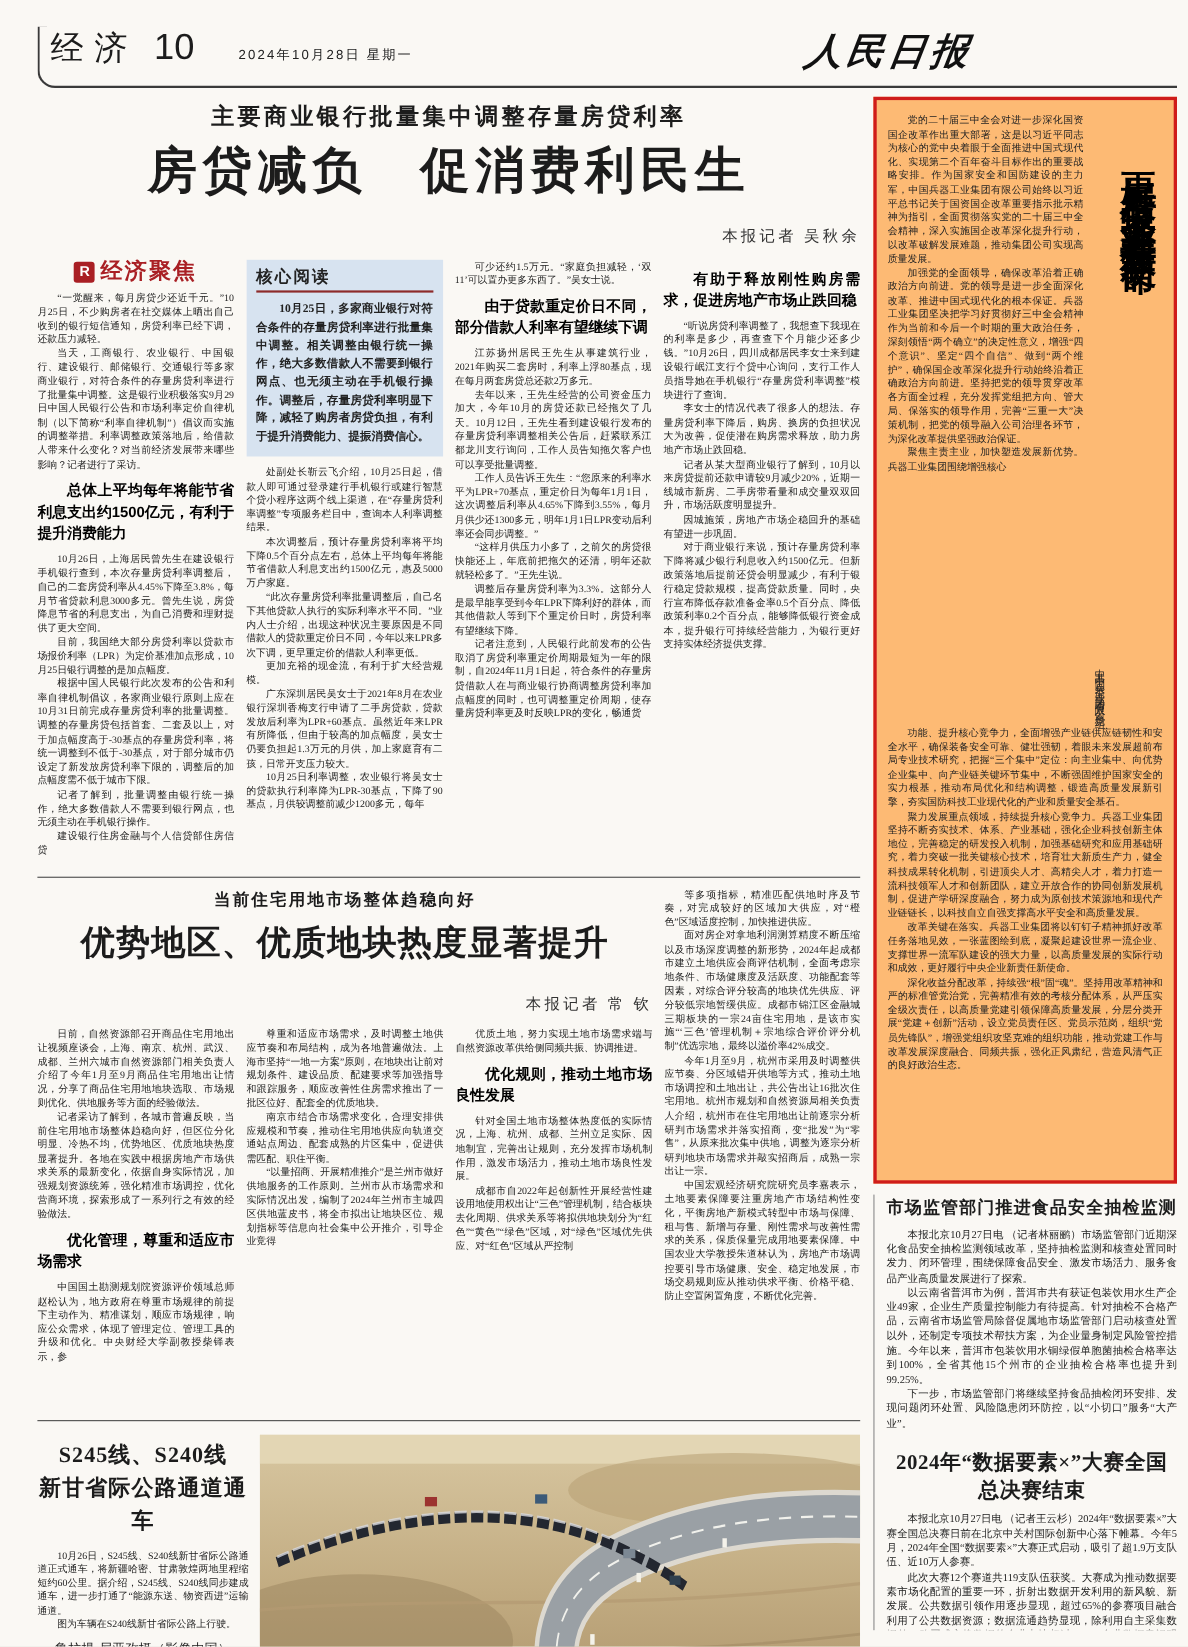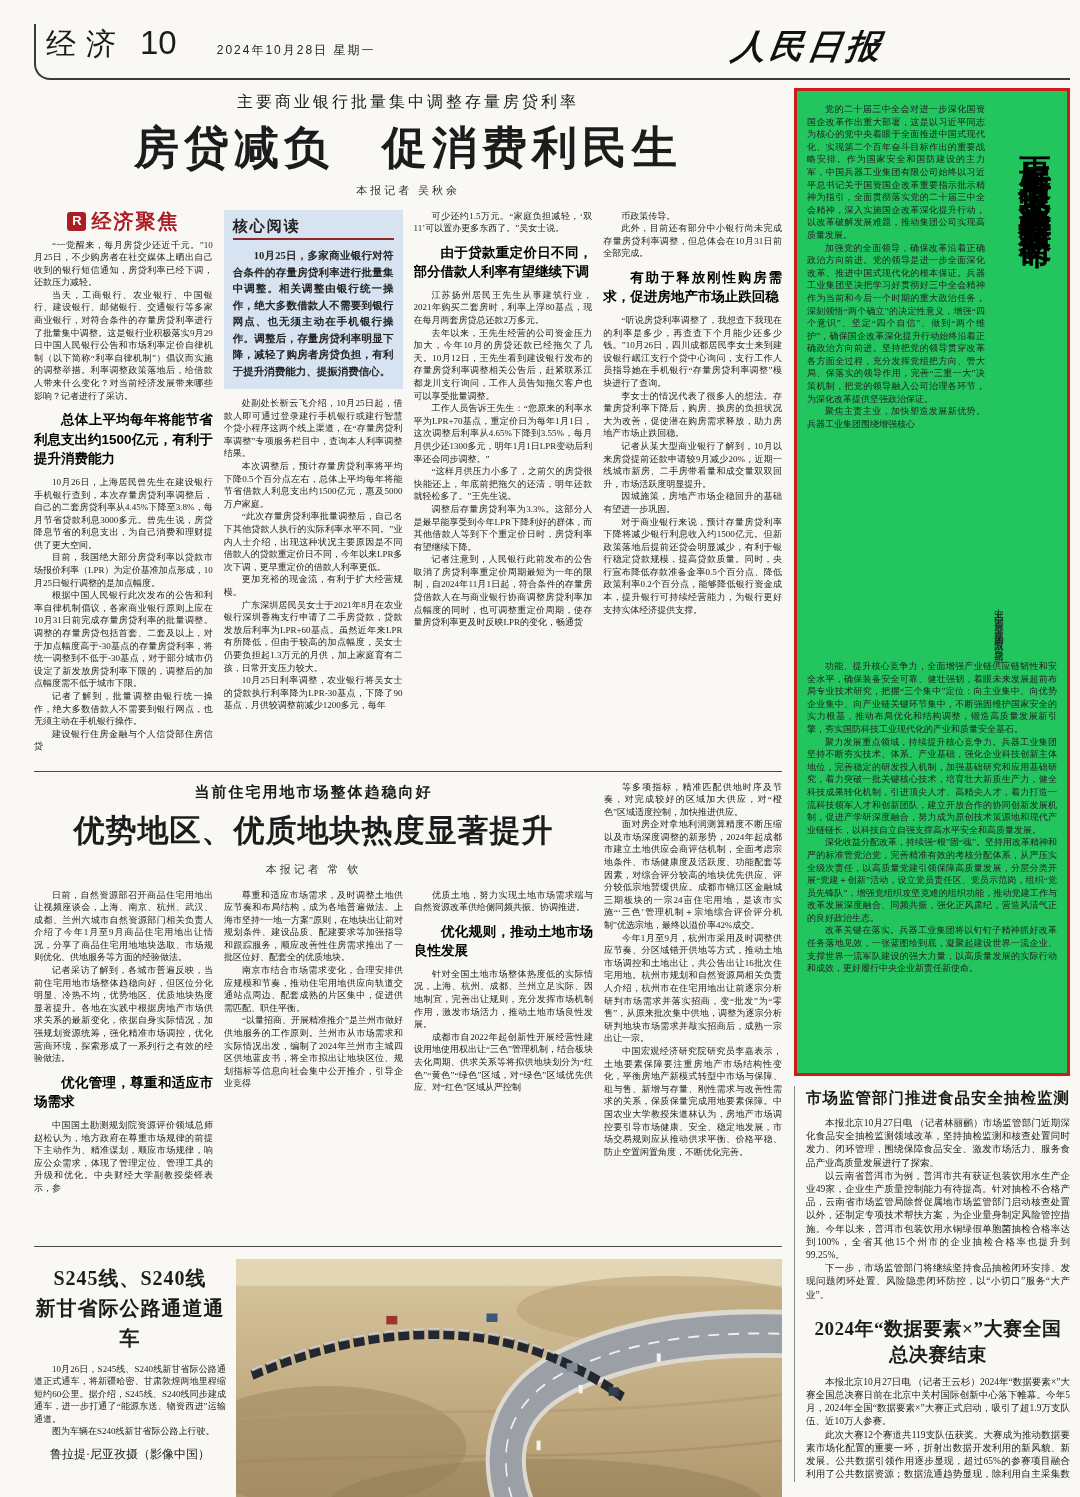--- a/index.html
+++ b/index.html
@@ -42,24 +42,24 @@
     font-size: 9px; line-height: 12.6px; text-align: justify; color:#222;
   }
   .col p, .rb-narrow p, .rb-full p, .news-body p, .road-body p { text-indent: 2em; margin: 0; }
   .colsub {
     font-family: "Liberation Sans","DejaVu Sans",sans-serif;
     font-weight: bold; font-size: 13.5px; line-height: 1.45;
     text-indent: 2em; margin: 8px 0 7px 0; color:#000; text-align: justify;
   }
   .rule { border-top: 1.5px solid #4a4a4a; margin: 9px 0; }
   
-  .kicker { text-align: center; font-family:"Liberation Sans",sans-serif; font-weight: normal; font-size: 16px; letter-spacing: 3px; margin: 4px 0 10px; }
+  .kicker { text-align: center; font-family:"Liberation Sans",sans-serif; font-weight: bold; font-size: 21px; letter-spacing: 3px; margin: 4px 0 10px; }
   h1.mainhead { text-align: center; font-family:"Liberation Sans","DejaVu Sans",sans-serif; font-weight: 900; font-size: 45px; letter-spacing: 5px; line-height: 1.1; }
   .hl-gap { display: inline-block; width: 48px; }
-  .byline { text-align: center; font-size: 11px; letter-spacing: 3px; margin: 10px 0 12px; color:#333; }
+  .byline { text-align: right; font-size: 14px; letter-spacing: 3px; margin: 26px 0 12px; color:#333; }
   .cols { display: flex; gap: 11px; }
   .cols-top .col { flex: 1; height: 552px; overflow: hidden; }
   .badge { display:flex; align-items:center; justify-content:center; gap:5px; margin: 2px 0 8px; }
   .badge-label { color:#a91f24; font-family:"Liberation Sans",sans-serif; font-weight:900; font-size:20px; letter-spacing:2px; }
   .badge-logo { width:19px; height:19px; background:#a91f24; color:#fff; font-family:"Liberation Sans",sans-serif; font-weight:bold; font-size:13px; display:flex; align-items:center; justify-content:center; border-radius:3px; flex:none; }
   .corebox { background: #d7e3f0; padding: 10px 9px 9px; margin-bottom: 8px; }
   .corebox-title { font-family:"Liberation Sans",sans-serif; font-weight:bold; font-size: 15px; letter-spacing:2px; padding-bottom: 6px; border-bottom: 2px solid #8d2a2a; margin-bottom: 8px; }
   .corebox-body { font-size: 10.5px; line-height: 16.5px; font-weight: 600; }
   .corebox-body p { text-indent: 2em; margin: 0; }
   
@@ -71,21 +71,21 @@
   .mid-right { width: 178px; flex: none; height: 452px; overflow: hidden; }
   
   .bottom-left { display: flex; gap: 10px; height: 276px; margin-top: 12px; }
   .road-article { width: 192px; flex: none; }
   h3.roadhead { text-align:center; font-weight:bold; font-size: 20px; line-height: 1.5; letter-spacing: 1px; margin: 4px 0 10px; }
   h3.roadhead span { display: block; }
   .photo-credit { text-align: center; font-size: 12px; margin-top: 8px; }
   .photo { flex: 1; overflow: hidden; }
   .photo svg { display: block; width: 100%; height: 100%; }
   
-  .red-box { border: 3px solid #cf1c1a; padding: 12px 10px 10px; height: 988px; overflow: hidden; background:#22c55e; }
+  .red-box { border: 3px solid #cf1c1a; padding: 12px 10px 10px; height: 988px; overflow: hidden; background:#fdba74; }
   .rb-top { display: flex; gap: 7px; height: 548px; }
   .rb-narrow { flex: 1; overflow: hidden; }
   .rb-author {
     writing-mode: vertical-rl; text-orientation: upright;
     font-size: 9.5px; letter-spacing: 3px; color:#222;
     align-self: flex-end; flex: none; padding-bottom: 2px;
   }
   .rb-headline {
     writing-mode: vertical-rl; text-orientation: upright;
     font-family:"Liberation Sans","DejaVu Sans",sans-serif;
@@ -164,24 +164,20 @@
             <div>
                 <p>江苏扬州居民王先生从事建筑行业，2021年购买二套房时，利率上浮80基点，现在每月两套房贷总还款2万多元。</p>
                 <p>去年以来，王先生经营的公司资金压力加大，今年10月的房贷还款已经拖欠了几天。10月12日，王先生看到建设银行发布的存量房贷利率调整相关公告后，赶紧联系江都龙川支行询问，工作人员告知拖欠客户也可以享受批量调整。</p>
                 <p>工作人员告诉王先生：“您原来的利率水平为LPR+70基点，重定价日为每年1月1日，这次调整后利率从4.65%下降到3.55%，每月月供少还1300多元，明年1月1日LPR变动后利率还会同步调整。”</p>
                 <p>“这样月供压力小多了，之前欠的房贷很快能还上，年底前把拖欠的还清，明年还款就轻松多了。”王先生说。</p>
                 <p>调整后存量房贷利率为3.3%。这部分人是最早能享受到今年LPR下降利好的群体，而其他借款人等到下个重定价日时，房贷利率有望继续下降。</p>
                 <p>记者注意到，人民银行此前发布的公告取消了房贷利率重定价周期最短为一年的限制，自2024年11月1日起，符合条件的存量房贷借款人在与商业银行协商调整房贷利率加点幅度的同时，也可调整重定价周期，使存量房贷利率更及时反映LPR的变化，畅通货</p>
               </div>
           </div>
           <div class="col">
-            <div>
-                <p>币政策传导。</p>
-                <p>此外，目前还有部分中小银行尚未完成存量房贷利率调整，但总体会在10月31日前全部完成。</p>
-              </div>
             <div class="colsub">有助于释放刚性购房需求，促进房地产市场止跌回稳</div>
             <div>
                 <p>“听说房贷利率调整了，我想查下我现在的利率是多少，再查查下个月能少还多少钱。”10月26日，四川成都居民李女士来到建设银行岷江支行个贷中心询问，支行工作人员指导她在手机银行“存量房贷利率调整”模块进行了查询。</p>
                 <p>李女士的情况代表了很多人的想法。存量房贷利率下降后，购房、换房的负担状况大为改善，促使潜在购房需求释放，助力房地产市场止跌回稳。</p>
                 <p>记者从某大型商业银行了解到，10月以来房贷提前还款申请较9月减少20%，近期一线城市新房、二手房带看量和成交量双双回升，市场活跃度明显提升。</p>
                 <p>因城施策，房地产市场企稳回升的基础有望进一步巩固。</p>
                 <p>对于商业银行来说，预计存量房贷利率下降将减少银行利息收入约1500亿元。但新政策落地后提前还贷会明显减少，有利于银行稳定贷款规模，提高贷款质量。同时，央行宣布降低存款准备金率0.5个百分点、降低政策利率0.2个百分点，能够降低银行资金成本，提升银行可持续经营能力，为银行更好支持实体经济提供支撑。</p>
               </div>
           </div>
         </div>
@@ -288,22 +284,22 @@
               <p>党的二十届三中全会对进一步深化国资国企改革作出重大部署，这是以习近平同志为核心的党中央着眼于全面推进中国式现代化、实现第二个百年奋斗目标作出的重要战略安排。作为国家安全和国防建设的主力军，中国兵器工业集团有限公司始终以习近平总书记关于国资国企改革重要指示批示精神为指引，全面贯彻落实党的二十届三中全会精神，深入实施国企改革深化提升行动，以改革破解发展难题，推动集团公司实现高质量发展。</p>
               <p>加强党的全面领导，确保改革沿着正确政治方向前进。党的领导是进一步全面深化改革、推进中国式现代化的根本保证。兵器工业集团坚决把学习好贯彻好三中全会精神作为当前和今后一个时期的重大政治任务，深刻领悟“两个确立”的决定性意义，增强“四个意识”、坚定“四个自信”、做到“两个维护”，确保国企改革深化提升行动始终沿着正确政治方向前进。坚持把党的领导贯穿改革各方面全过程，充分发挥党组把方向、管大局、保落实的领导作用，完善“三重一大”决策机制，把党的领导融入公司治理各环节，为深化改革提供坚强政治保证。</p>
               <p>聚焦主责主业，加快塑造发展新优势。兵器工业集团围绕增强核心</p>
             </div>
           <div class="rb-author">中共中国兵器工业集团有限公司党组</div>
           <div class="rb-headline">更好履行中央企业新责任新使命</div>
         </div>
         <div class="rb-full">
             <p>功能、提升核心竞争力，全面增强产业链供应链韧性和安全水平，确保装备安全可靠、健壮强韧，着眼未来发展超前布局专业技术研究，把握“三个集中”定位：向主业集中、向优势企业集中、向产业链关键环节集中，不断强固维护国家安全的实力根基，推动布局优化和结构调整，锻造高质量发展新引擎，夯实国防科技工业现代化的产业和质量安全基石。</p>
             <p>聚力发展重点领域，持续提升核心竞争力。兵器工业集团坚持不断夯实技术、体系、产业基础，强化企业科技创新主体地位，完善稳定的研发投入机制，加强基础研究和应用基础研究，着力突破一批关键核心技术，培育壮大新质生产力，健全科技成果转化机制，引进顶尖人才、高精尖人才，着力打造一流科技领军人才和创新团队，建立开放合作的协同创新发展机制，促进产学研深度融合，努力成为原创技术策源地和现代产业链链长，以科技自立自强支撑高水平安全和高质量发展。</p>
+            <p>改革关键在落实。兵器工业集团将以钉钉子精神抓好改革任务落地见效，一张蓝图绘到底，凝聚起建设世界一流企业、支撑世界一流军队建设的强大力量，以高质量发展的实际行动和成效，更好履行中央企业新责任新使命。</p>
             <p>深化收益分配改革，持续强“根”固“魂”。坚持用改革精神和严的标准管党治党，完善精准有效的考核分配体系，从严压实全级次责任，以高质量党建引领保障高质量发展，分层分类开展“党建＋创新”活动，设立党员责任区、党员示范岗，组织“党员先锋队”，增强党组织攻坚克难的组织功能，推动党建工作与改革发展深度融合、同频共振，强化正风肃纪，营造风清气正的良好政治生态。</p>
-            <p>改革关键在落实。兵器工业集团将以钉钉子精神抓好改革任务落地见效，一张蓝图绘到底，凝聚起建设世界一流企业、支撑世界一流军队建设的强大力量，以高质量发展的实际行动和成效，更好履行中央企业新责任新使命。</p>
           </div>
       </div>
 
       <div class="news-stack">
         <article>
           <h4 class="newshead-a">市场监管部门推进食品安全抽检监测</h4>
           <div class="news-body">
               <p>本报北京10月27日电 （记者林丽鹂）市场监管部门近期深化食品安全抽检监测领域改革，坚持抽检监测和核查处置同时发力、闭环管理，围绕保障食品安全、激发市场活力、服务食品产业高质量发展进行了探索。</p>
               <p>以云南省普洱市为例，普洱市共有获证包装饮用水生产企业49家，企业生产质量控制能力有待提高。针对抽检不合格产品，云南省市场监管局除督促属地市场监管部门启动核查处置以外，还制定专项技术帮扶方案，为企业量身制定风险管控措施。今年以来，普洱市包装饮用水铜绿假单胞菌抽检合格率达到100%，全省其他15个州市的企业抽检合格率也提升到99.25%。</p>
               <p>下一步，市场监管部门将继续坚持食品抽检闭环安排、发现问题闭环处置、风险隐患闭环防控，以“小切口”服务“大产业”。</p>

